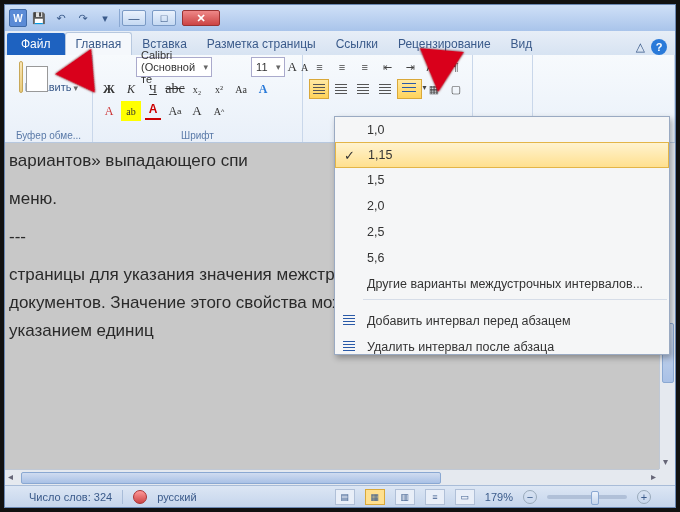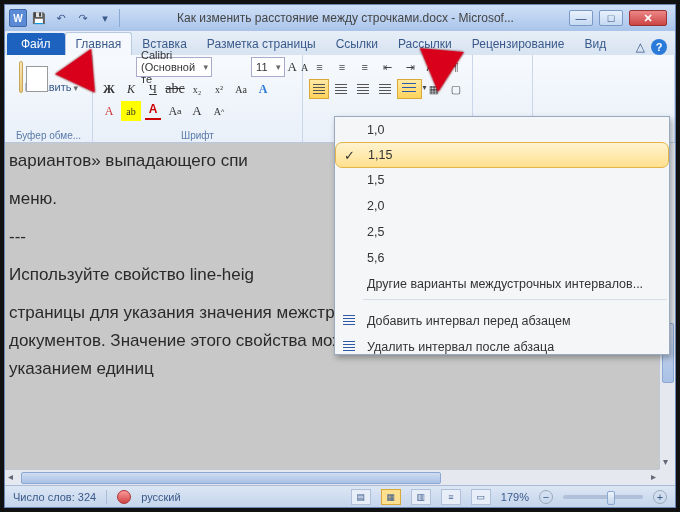--- a/index.html
+++ b/index.html
@@ -72,30 +72,30 @@
 .scroll-v::after { content:"▾"; position:absolute; bottom:2px; left:3px; font-size:10px; color:#667; }
 .scroll-thumb-v { position:absolute; left:2px; width:12px; top:180px; height:60px; background:linear-gradient(#d0dcf0,#a9c1e6); border:1px solid #8aa8d2; border-radius:2px; }
 .scroll-h { position:absolute; left:0; right:16px; bottom:0; height:16px; background:#e5e9ef; border-top:1px solid #c0c8d4; }
 .scroll-h::before { content:"◂"; position:absolute; left:3px; top:1px; font-size:10px; color:#667; }
 .scroll-h::after { content:"▸"; position:absolute; right:3px; top:1px; font-size:10px; color:#667; }
 .scroll-thumb-h { position:absolute; top:2px; height:12px; left:16px; width:420px; background:linear-gradient(#d0dcf0,#a9c1e6); border:1px solid #8aa8d2; border-radius:2px; }
 .scroll-corner { position:absolute; right:0; bottom:0; width:16px; height:16px; background:#e5e9ef; }
 
 
 .menu { position:absolute; left:334px; top:116px; width:336px; background:#f5f6f7; border:1px solid #9aaac2; box-shadow:2px 3px 6px rgba(0,0,0,.3); z-index:100; font-size:12.5px; color:#333; }
-.menu-item { height:26px; display:flex; align-items:center; padding-left:32px; position:relative; cursor:default;border-radius:7px; }
+.menu-item { height:26px; display:flex; align-items:center; padding-left:32px; position:relative; cursor:default; }
 .menu-item.hover { background:linear-gradient(#fff3cf,#ffe08f); border:1px solid #e3b548; margin:-1px 0; }
 .menu-item .chk { position:absolute; left:8px; color:#333; font-size:13px; }
 .menu-sep { height:1px; background:#d6dde8; margin:2px 2px 2px 28px; }
 .menu-iconitem { height:26px; display:flex; align-items:flex-end; padding-left:32px; position:relative; }
 .menu-iconitem .mi-ico { position:absolute; left:6px; width:16px; height:16px; display:flex; align-items:center; justify-content:center; }
 .mi-lines { width:12px; height:10px; background:repeating-linear-gradient(#2a5aa8 0,#2a5aa8 1px,transparent 1px,transparent 3px); }
 
 
-.status { height:22px; background:linear-gradient(#dce6f4,#c5d5ec); border-top:1px solid #a8bcd8; display:flex; align-items:center; font-size:11px; color:#3a5a8a; padding:0 8px; gap:10px; }
+.status { height:22px; background:linear-gradient(#dce6f4,#c5d5ec); border-top:1px solid #a8bcd8; display:flex; align-items:center; font-size:11px; color:#3a5a8a; padding:0 24px; gap:10px; }
 .status-sep { width:1px; height:14px; background:#a8bcd8; }
 .status-spacer { flex:1; }
 .view-btn { width:20px; height:16px; border:1px solid #b0c0d8; background:#e8eef8; display:flex; align-items:center; justify-content:center; font-size:9px; }
 .view-btn.active { background:#ffe08f; border-color:#d9a83a; }
 .zoom-slider { width:80px; height:4px; background:#b0c0d8; position:relative; border-radius:2px; }
 .zoom-slider::before { content:""; position:absolute; left:44px; top:-4px; width:6px; height:12px; background:linear-gradient(#eef4fc,#c5d5ec); border:1px solid #8aa8d2; border-radius:2px; }
 .lang-ico { width:14px; height:14px; border-radius:50%; background:linear-gradient(#f99,#c44); border:1px solid #a33; }
 </style>
 </head>
 <body>
@@ -104,35 +104,33 @@
 
   <div class="titlebar">
     <div class="qat">
       <div class="qat-ico">W</div>
       <div class="qat-btn">💾</div>
       <div class="qat-btn">↶</div>
       <div class="qat-btn">↷</div>
       <div class="qat-btn">▾</div>
       <div class="qat-sep"></div>
     </div>
-    <div class="titletext">Как изменить расстояние между строчками.docx - Microsof...</div>
     <div class="winbtns">
       <div class="winbtn">—</div>
       <div class="winbtn">□</div>
       <div class="winbtn close">✕</div>
     </div>
   </div>
 
   <div class="tabs">
     <div class="tab file">Файл</div>
     <div class="tab active">Главная</div>
     <div class="tab">Вставка</div>
     <div class="tab">Разметка страницы</div>
     <div class="tab">Ссылки</div>
-    <div class="tab">Рассылки</div>
     <div class="tab">Рецензирование</div>
     <div class="tab">Вид</div>
     <div class="tabs-end">
       <span>△</span>
       <div class="help-ico">?</div>
     </div>
   </div>
 
   <div class="ribbon">
     <div class="group" style="width:88px">
@@ -215,21 +213,20 @@
       <div style="flex:1"></div>
       <div class="group-label">Редактирование</div>
     </div>
   </div>
 
   <div class="doc-area">
     <div class="doc-page">
       <p><span>вариантов» выпадающего спи</span></p>
       <p><span>меню.</span></p>
       <p><span>---</span></p>
-      <p><span>Используйте свойство line-heig</span></p>
       <p><span>страницы для указания значения межстрочного интервала гипертекстовых документов. Значение этого свойства может быть как фиксированным числом с указанием единиц</span></p>
     </div>
     <div class="scroll-v">
         <div class="scroll-thumb-v"></div>
       </div>
     <div class="scroll-h">
         <div class="scroll-thumb-h"></div>
       </div>
     <div class="scroll-corner"></div>
   </div>

